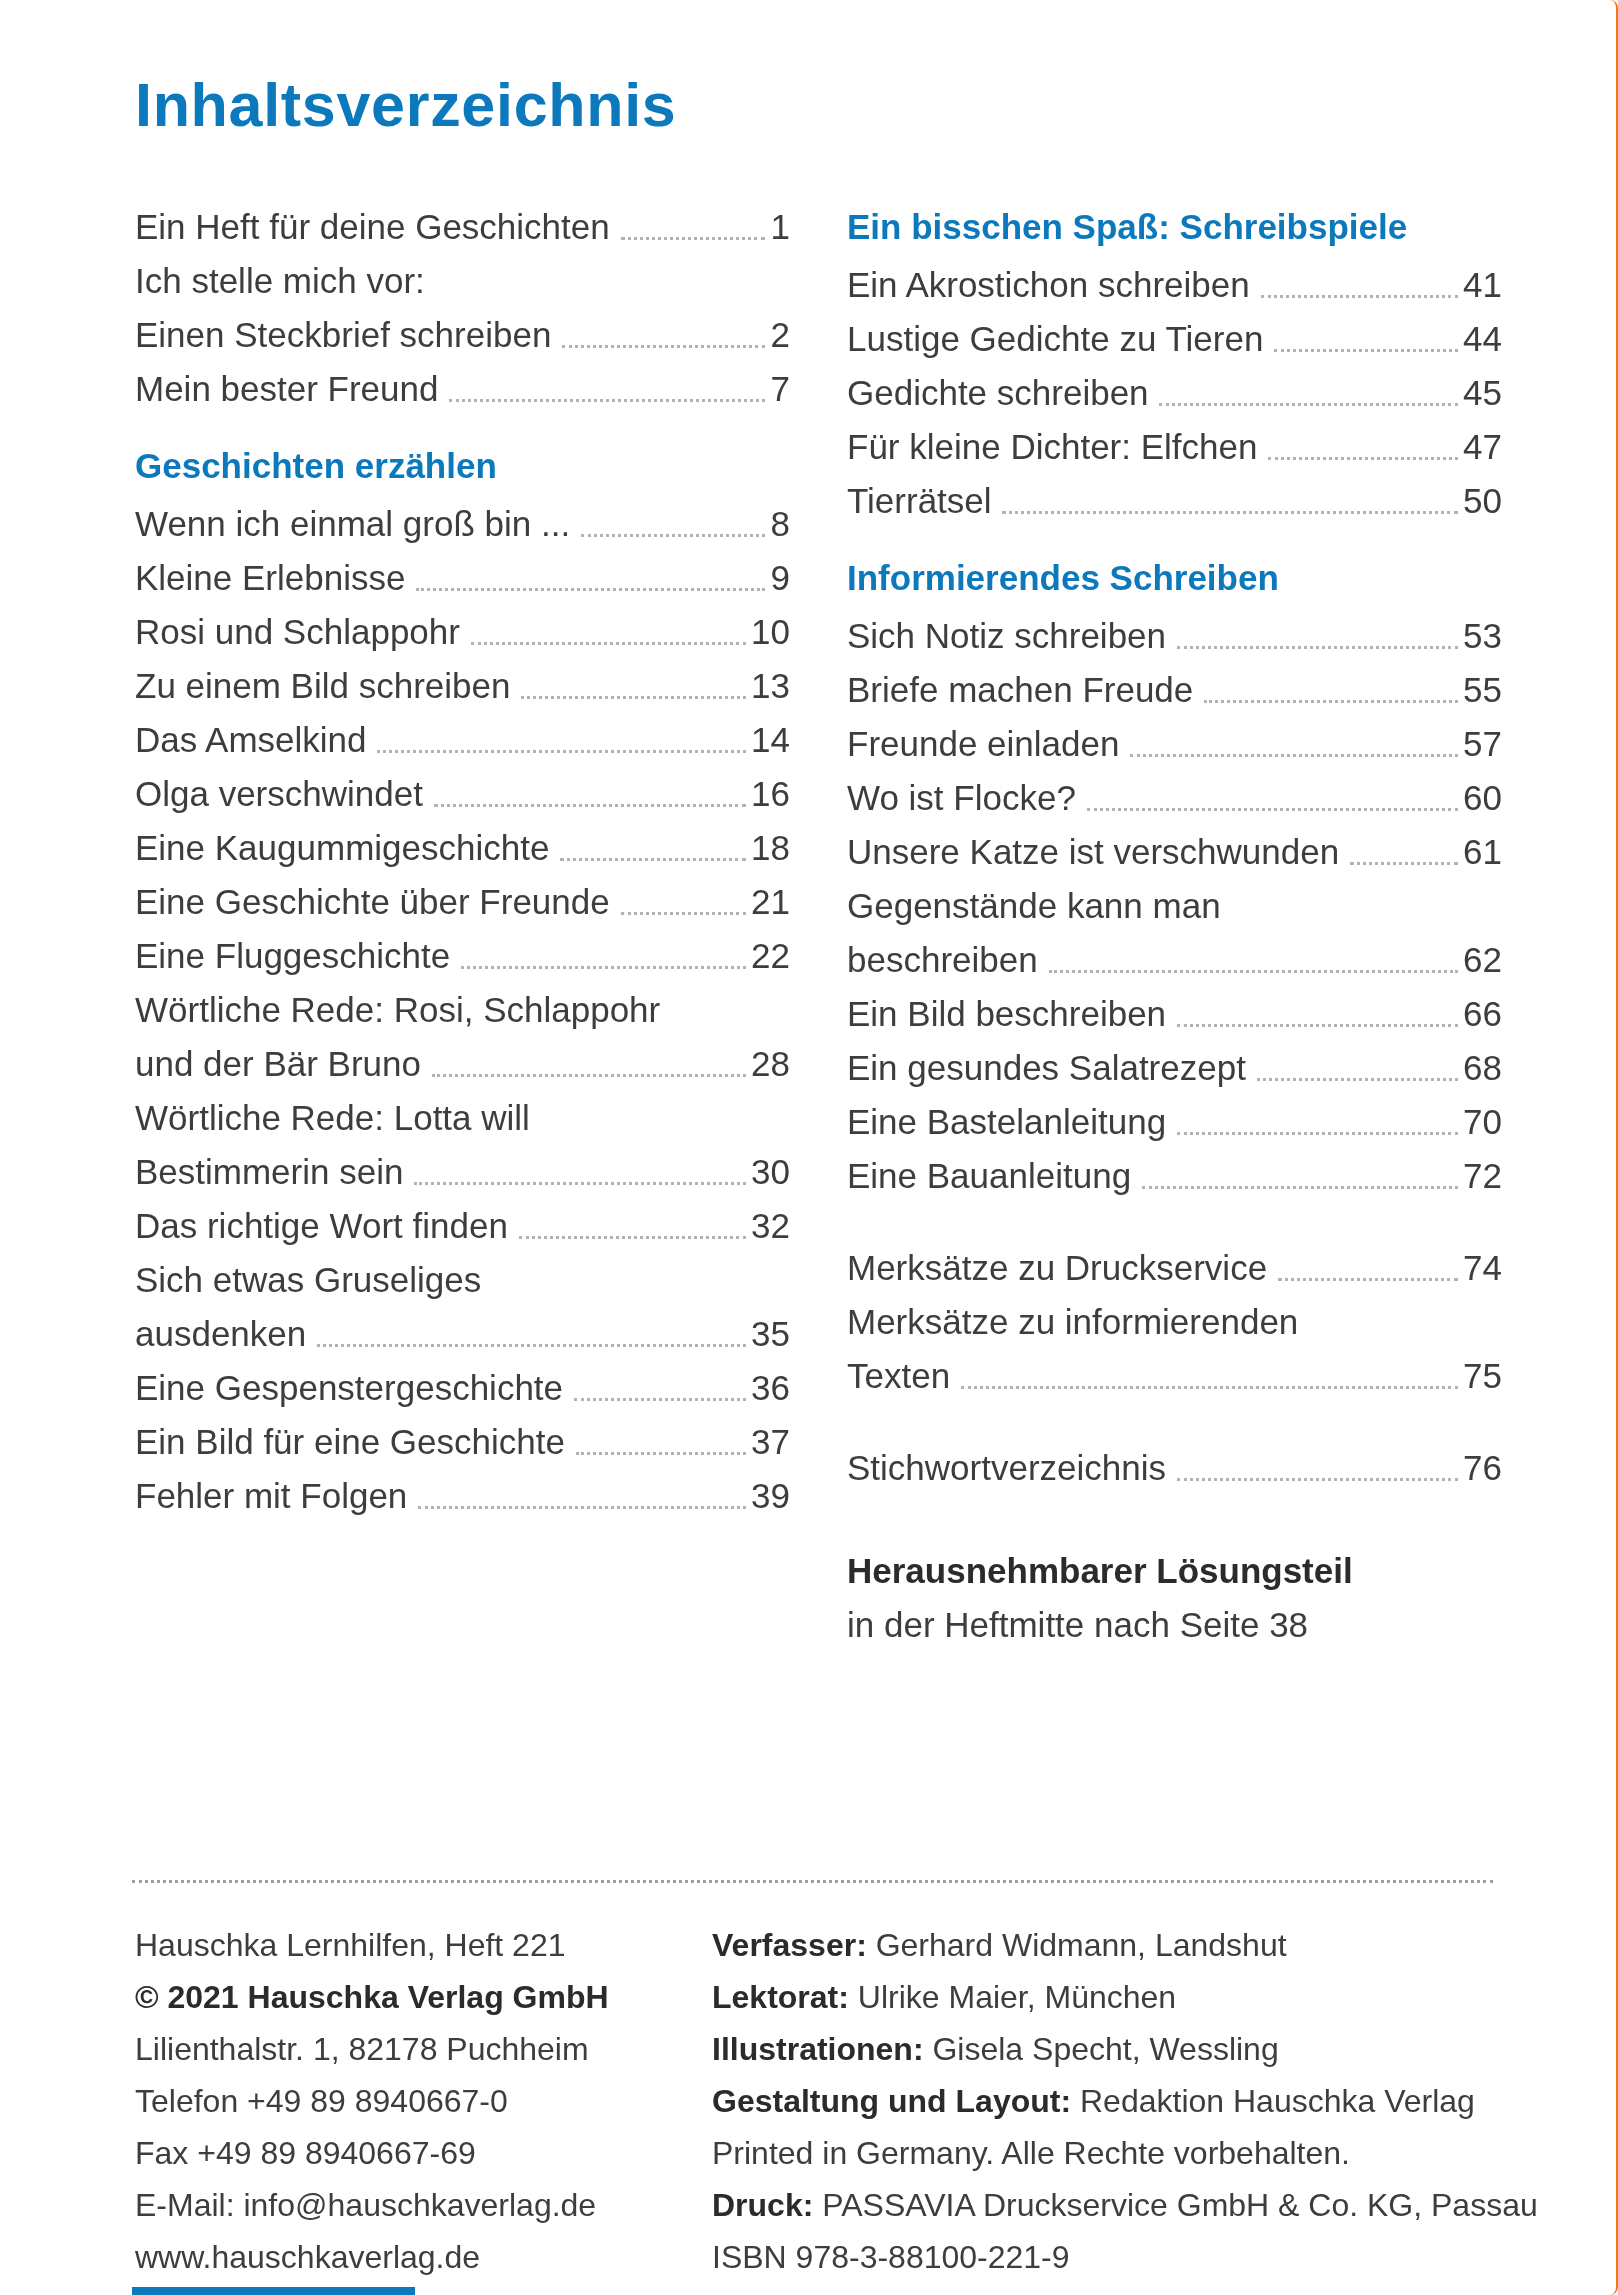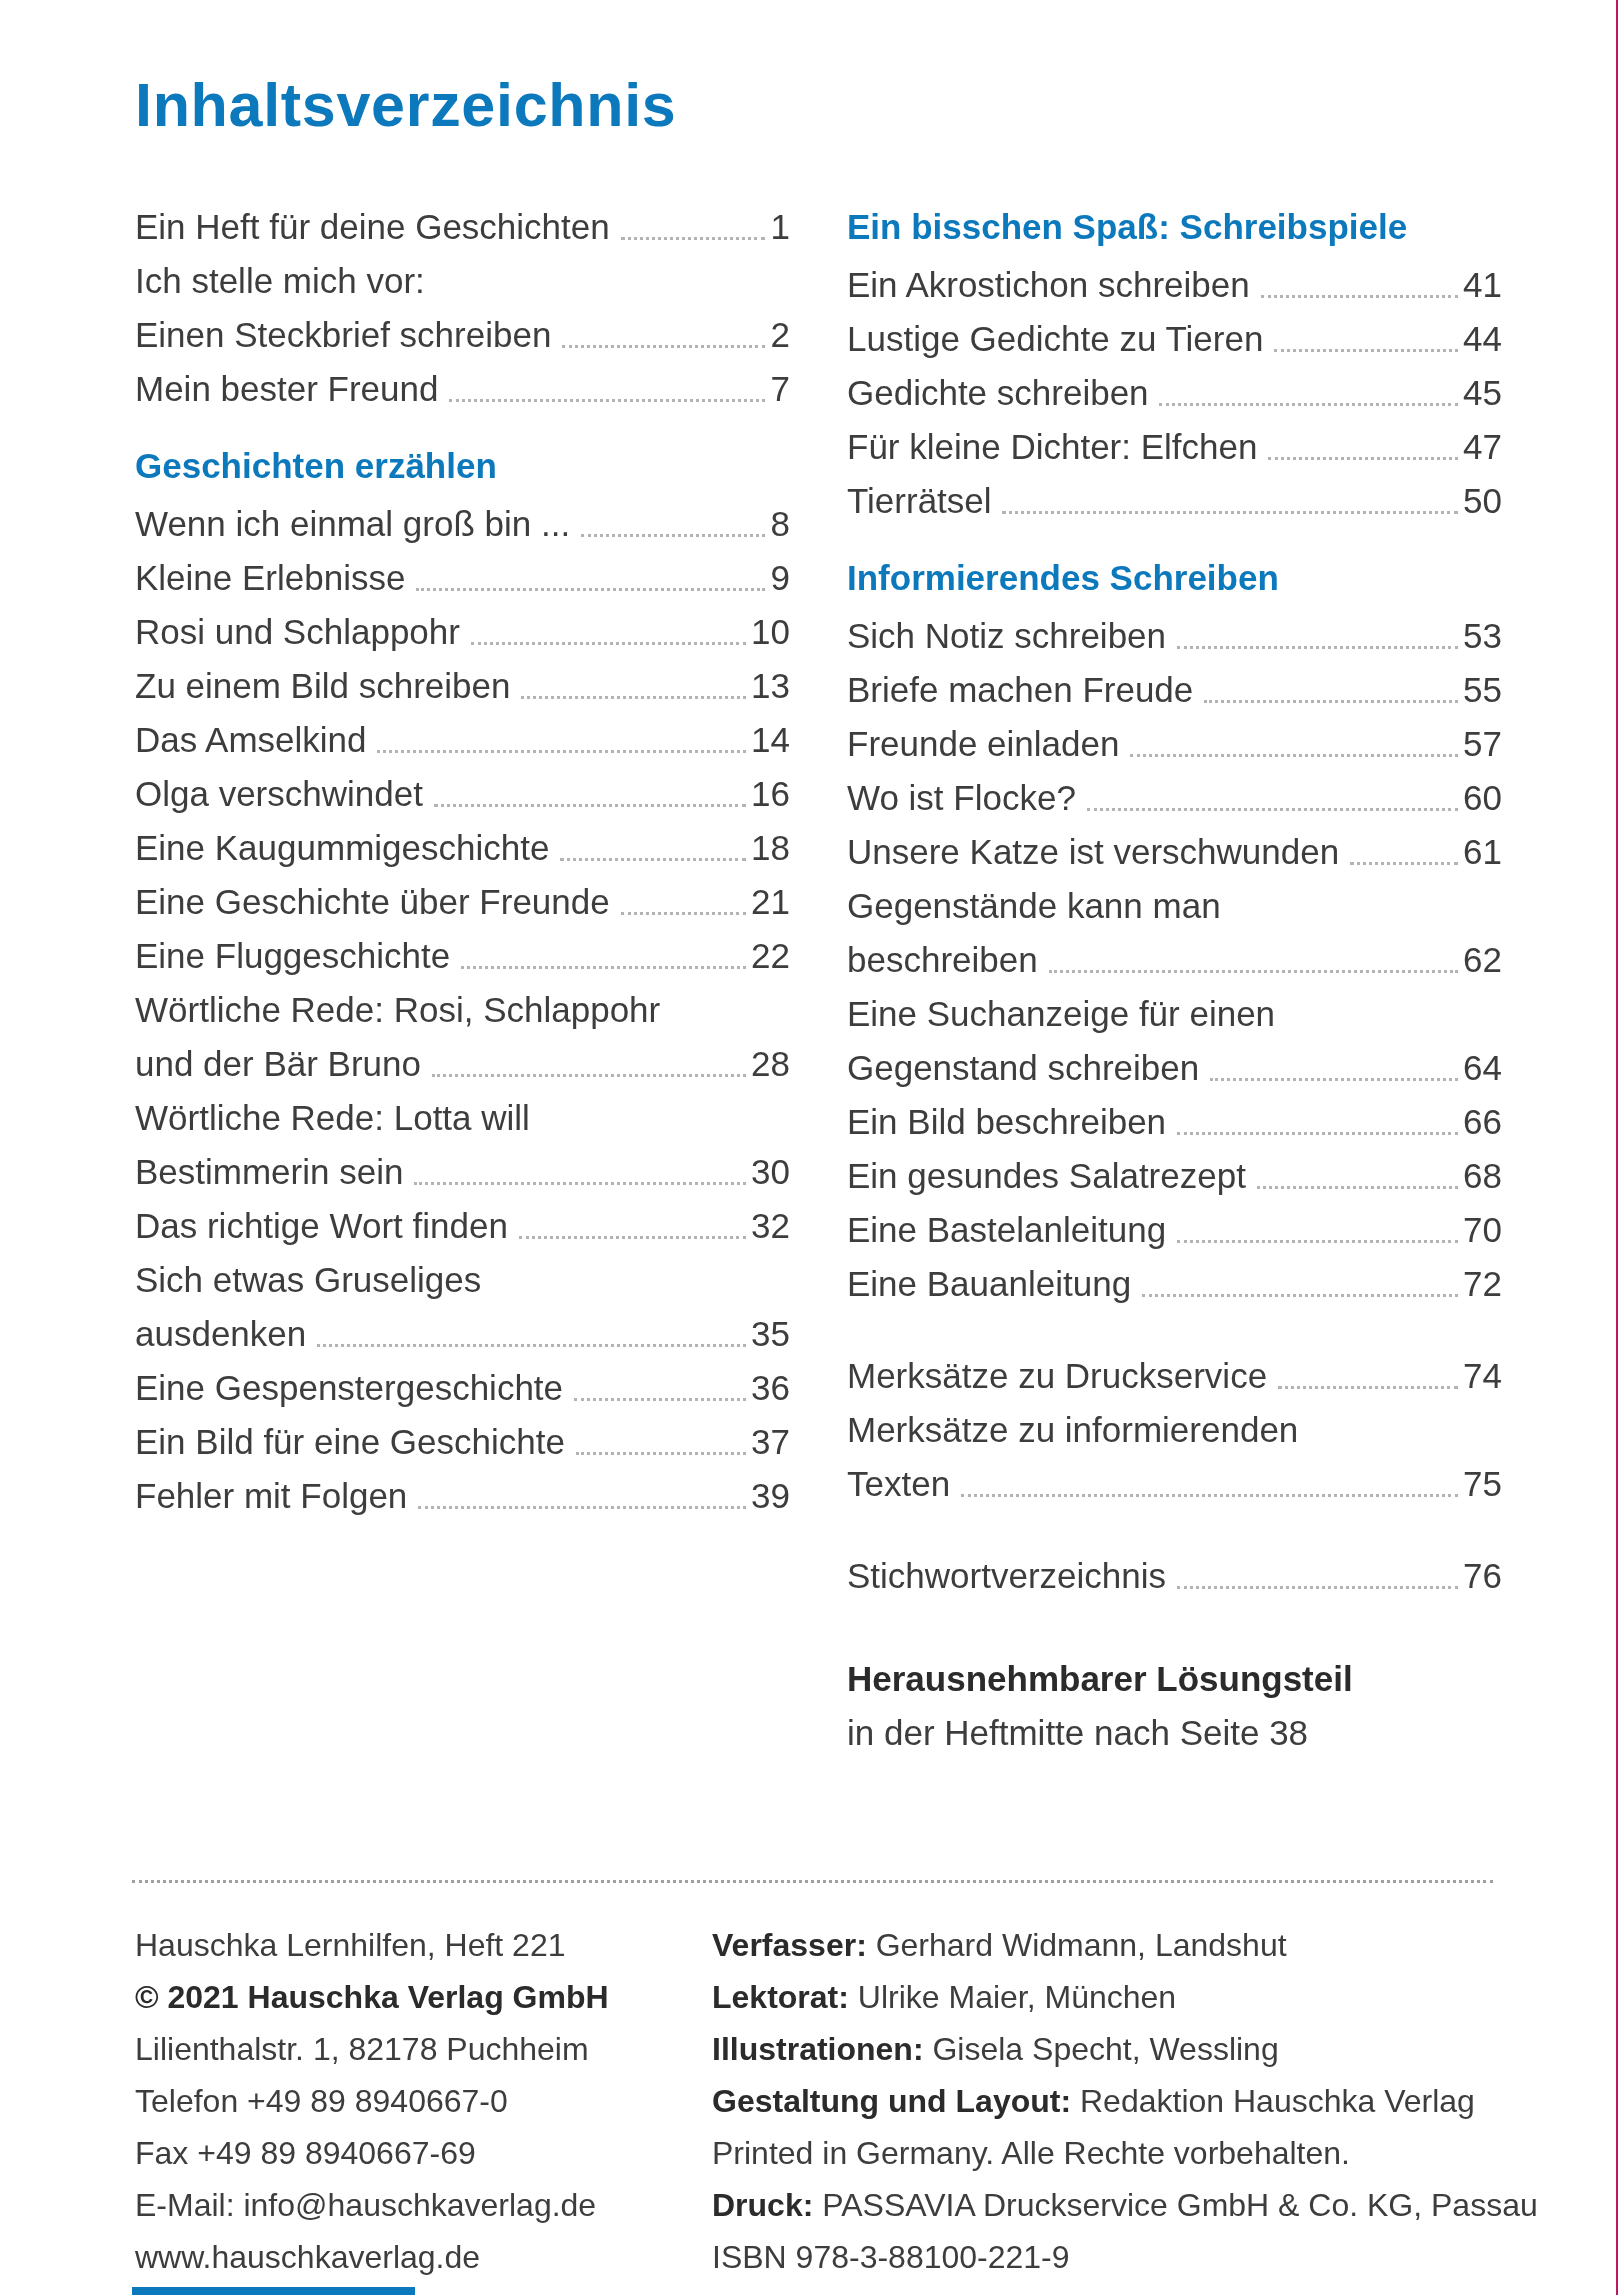--- a/index.html
+++ b/index.html
@@ -10,21 +10,22 @@
   }
   *{margin:0;padding:0;box-sizing:border-box;}
   html,body{background:#ffffff;}
   .page{
     position:relative;
     width:1618px;height:2295px;
     background:#ffffff;
     overflow:hidden;
     color:var(--text);
     font-family:"Liberation Sans","DejaVu Sans",sans-serif;
-    border-right:2px solid #be185d;
+    border-right:2px solid #f97316;
+    border-radius:8px;
   }
   .page-title{
     position:absolute;left:135px;top:70px;
     font-size:61px;font-weight:bold;color:var(--blue);
     letter-spacing:0.7px;
   }
   .toc{
     position:absolute;left:135px;top:200px;width:1368px;
     display:flex;gap:57px;
     font-size:35px;
@@ -305,30 +306,20 @@
             </div>
           </div>
           <div class="entry">
             <div class="entry-line">
               <span class="entry-text">Gegenstände kann man</span>
             </div>
             <div class="entry-line">
               <span class="entry-text">beschreiben</span>
               <span class="leader"></span>
               <span class="page-num">62</span>
-            </div>
-          </div>
-          <div class="entry">
-            <div class="entry-line">
-              <span class="entry-text">Eine Suchanzeige für einen</span>
-            </div>
-            <div class="entry-line">
-              <span class="entry-text">Gegenstand schreiben</span>
-              <span class="leader"></span>
-              <span class="page-num">64</span>
             </div>
           </div>
           <div class="entry">
             <div class="entry-line">
               <span class="entry-text">Ein Bild beschreiben</span>
               <span class="leader"></span>
               <span class="page-num">66</span>
             </div>
           </div>
           <div class="entry">

